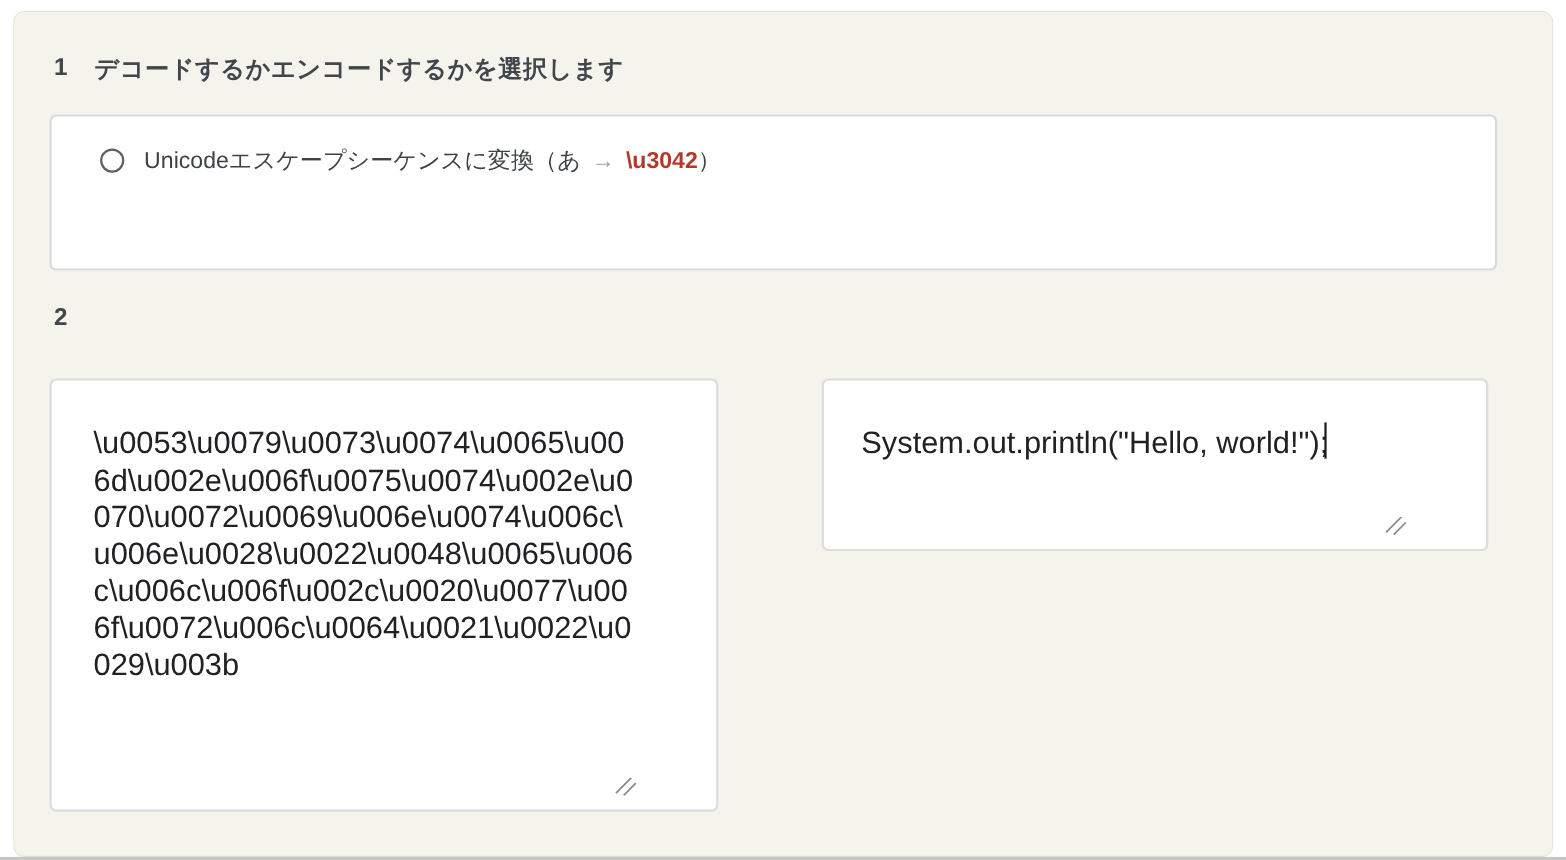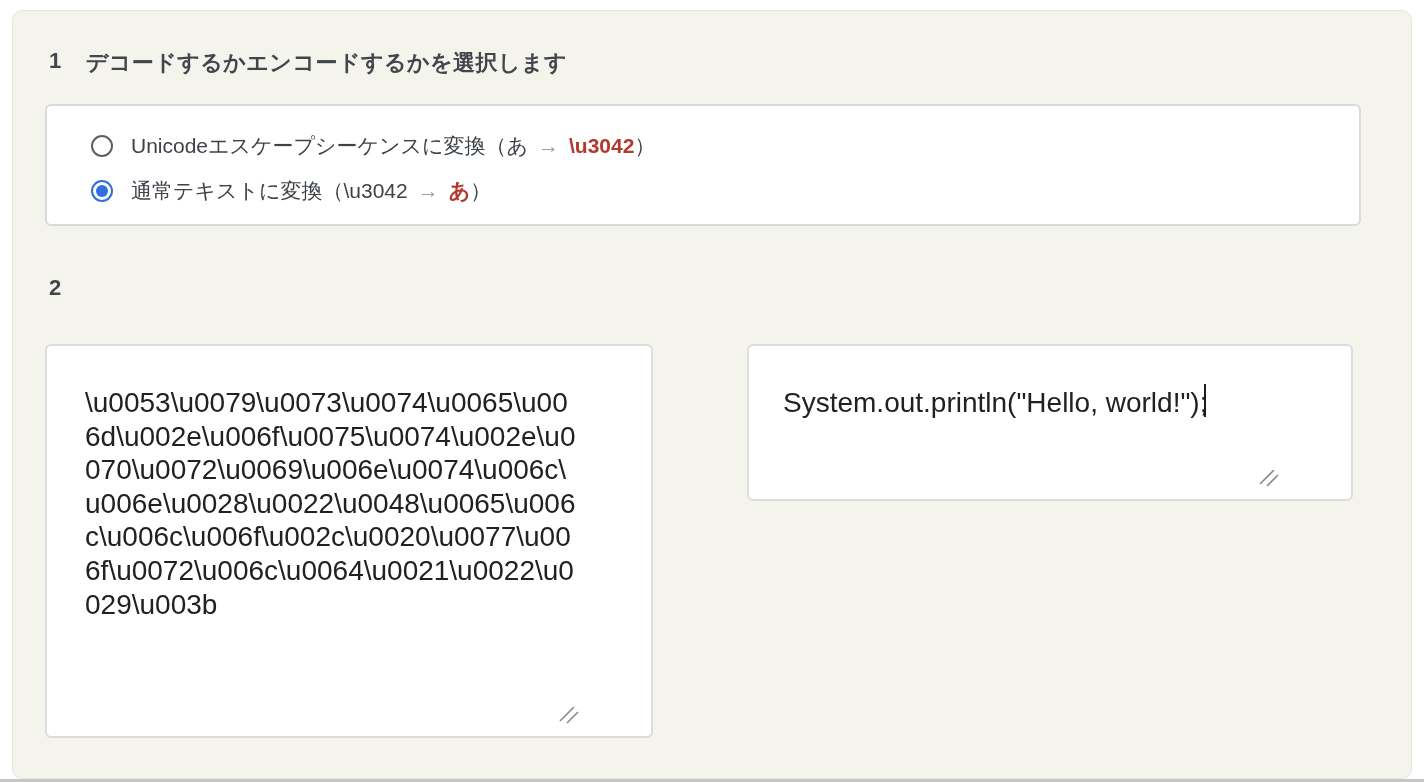--- a/index.html
+++ b/index.html
@@ -14,21 +14,21 @@
     box-sizing:border-box;
   }
   .step-heading{
     position:absolute;left:36px;display:flex;gap:24px;
     font-size:22px;font-weight:bold;color:#41464c;letter-spacing:0.5px;
   }
   #heading1{top:37px;}
   #heading2{top:264px;}
 
   .option-panel{
-    position:absolute;left:32px;top:93px;width:1316px;height:122px;
+    position:absolute;left:32px;top:93px;width:1316px;height:142px;
     background:#ffffff;border:2px solid #d9dadc;border-radius:6px;
     box-sizing:border-box;
   }
   .option-row{
     position:absolute;left:44px;display:flex;align-items:center;gap:18px;
     cursor:pointer;
   }
   #option-row-encode{top:26px;}
   #option-row-decode{top:71px;}
   .radio{
@@ -83,28 +83,20 @@
 
     <div class="option-row" id="option-row-encode">
       <span class="radio">
           <span class="dot"></span>
         </span>
       <span class="option-label">
         <span>Unicodeエスケープシーケンスに変換（あ</span><span class="arrow">→</span><span class="hl">\u3042</span><span>）</span>
       </span>
     </div>
 
-    <div class="option-row" id="option-row-decode">
-      <span class="radio selected">
-          <span class="dot"></span>
-        </span>
-      <span class="option-label">
-        <span>通常テキストに変換（\u3042</span><span class="arrow">→</span><span class="hl">あ</span><span>）</span>
-      </span>
-    </div>
 
   </div>
 
   <div class="step-heading" id="heading2">
     <span>2</span>
   </div>
 
   <div class="ta-wrap" id="input-wrap">
     <textarea id="input-textarea" spellcheck="false" style="">\u0053\u0079\u0073\u0074\u0065\u006d\u002e\u006f\u0075\u0074\u002e\u0070\u0072\u0069\u006e\u0074\u006c\u006e\u0028\u0022\u0048\u0065\u006c\u006c\u006f\u002c\u0020\u0077\u006f\u0072\u006c\u0064\u0021\u0022\u0029\u003b</textarea>
     <svg class="resize-handle" viewBox="0 0 22 18">

